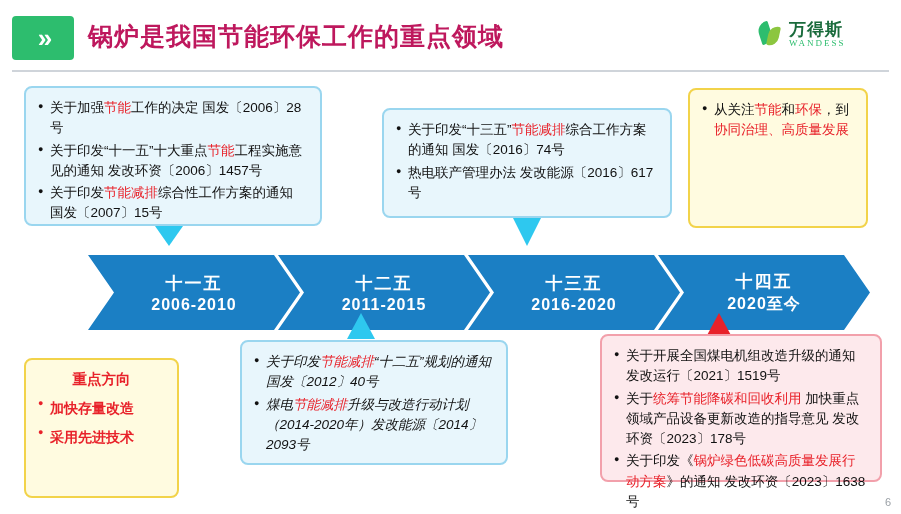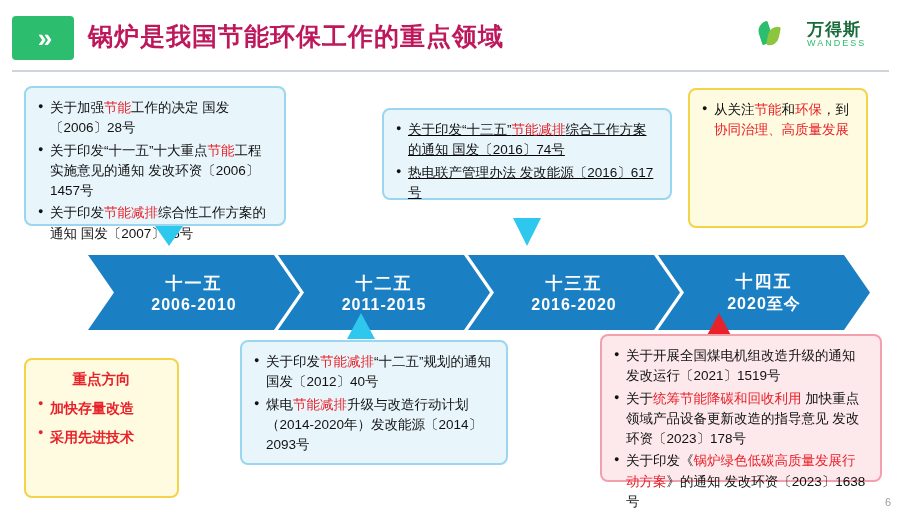--- a/index.html
+++ b/index.html
@@ -22,21 +22,21 @@
   .hdr-title{
     position:absolute;left:88px;top:20px;
     font-size:25px;font-weight:bold;color:#be185d;
     letter-spacing:1px;
   }
   .hdr-rule{
     position:absolute;left:12px;top:70px;width:877px;height:2px;background:#cfd4da;
   }
   .logo{
     position:absolute;right:14px;top:12px;width:130px;height:46px;
-    display:flex;align-items:center;gap:24px;
+    display:flex;align-items:center;gap:6px;font-family:Liberation Serif, serif;
   }
   .logo-mark{width:26px;height:30px;position:relative;}
   .logo-mark:before{
     content:"";position:absolute;left:2px;top:2px;width:12px;height:22px;
     background:#2dbd6e;border-radius:12px 2px 12px 2px;transform:rotate(-18deg);
   }
   .logo-mark:after{
     content:"";position:absolute;left:11px;top:6px;width:11px;height:20px;
     background:#8cc63f;border-radius:12px 2px 12px 2px;transform:rotate(12deg);
   }
@@ -103,29 +103,29 @@
   <div class="hdr-title">锅炉是我国节能环保工作的重点领域</div>
   <div class="hdr-rule"></div>
   <div class="logo">
     <div class="logo-mark"></div>
     <div class="logo-text">
       <div class="logo-cn">万得斯</div>
       <div class="logo-en">WANDESS</div>
     </div>
   </div>
 
-  <div class="card" style="left:24px;top:86px;width:262px;height:140px;">
+  <div class="card" style="left:24px;top:86px;width:298px;height:140px;">
     <ul>
       <li>关于加强<span class="hl-red">节能</span>工作的决定  国发〔2006〕28号</li>
       <li>关于印发“十一五”十大重点<span class="hl-red">节能</span>工程实施意见的通知  发改环资〔2006〕1457号</li>
       <li>关于印发<span class="hl-red">节能减排</span>综合性工作方案的通知  国发〔2007〕15号</li>
     </ul>
   </div>
 
-  <div class="card" style="left:382px;top:108px;width:290px;height:92px;text-decoration:underline;">
+  <div class="card" style="left:382px;top:108px;width:290px;height:110px;">
     <ul>
       <li>关于印发“十三五”<span class="hl-red">节能减排</span>综合工作方案的通知  国发〔2016〕74号</li>
       <li>热电联产管理办法  发改能源〔2016〕617号</li>
     </ul>
   </div>
 
   <div class="card yellow" style="left:688px;top:88px;width:180px;height:140px;">
     <ul>
       <li>从关注<span class="hl-red">节能</span>和<span class="hl-red">环保</span>，到<span class="hl-red">协同治理、高质量发展</span></li>
     </ul>
@@ -155,21 +155,21 @@
   <div class="tri-up" style="left:705px;top:313px;border-bottom:26px solid #e8222a;"></div>
 
   <div class="card yellow2" style="left:24px;top:358px;width:155px;height:140px;">
     <div class="card-title">重点方向</div>
     <ul class="kv-list">
       <li>加快存量改造</li>
       <li>采用先进技术</li>
     </ul>
   </div>
 
-  <div class="card" style="left:240px;top:340px;width:268px;height:125px;">
+  <div class="card" style="left:240px;top:340px;width:268px;height:125px;font-style:italic;">
     <ul>
       <li>关于印发<span class="hl-red">节能减排</span>“十二五”规划的通知  国发〔2012〕40号</li>
       <li>煤电<span class="hl-red">节能减排</span>升级与改造行动计划（2014-2020年）发改能源〔2014〕2093号</li>
     </ul>
   </div>
 
   <div class="card pink" style="left:600px;top:334px;width:282px;height:148px;">
     <ul>
       <li>关于开展全国煤电机组改造升级的通知  发改运行〔2021〕1519号</li>
       <li>关于<span class="hl-red">统筹节能降碳和回收利用</span>  加快重点领域产品设备更新改造的指导意见  发改环资〔2023〕178号</li>

